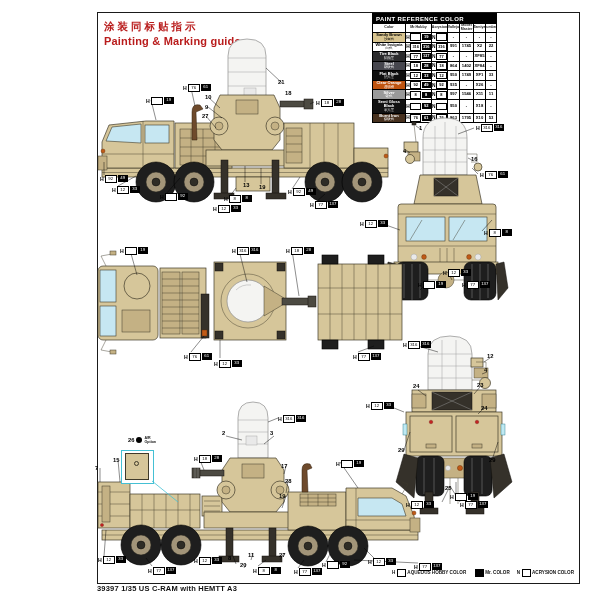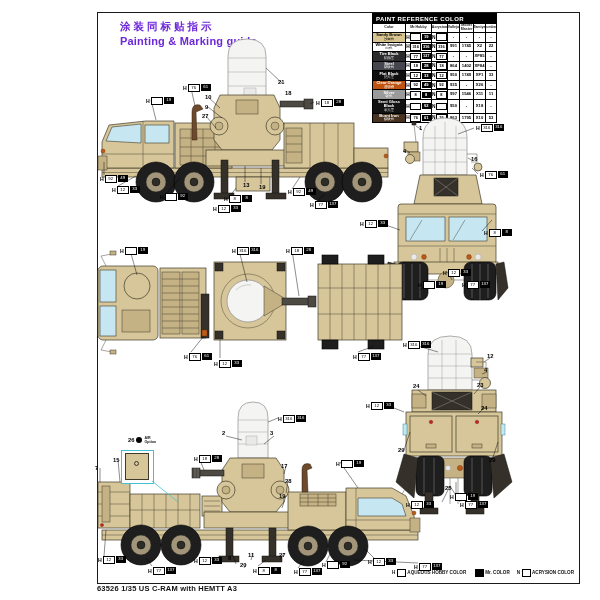--- a/index.html
+++ b/index.html
@@ -1,21 +1,21 @@
 <!DOCTYPE html>
 <html style="--tan: #d6c69a; --tan2: #c4b184; --ink: #3f3a2a; --dome: #f4f4f2; --glass: #c6e7f2; --orange: #c05a17; --teal: #44c0d4;"><head>
 <meta charset="utf-8">
 <style>
   html,body{margin:0;padding:0;}
   body{width:600px;height:600px;position:relative;background:#ffffff;
        font-family:"Liberation Sans",sans-serif;overflow:hidden;}
   .abs{position:absolute;}
   #frame{left:97px;top:12px;width:481px;height:570px;border:1px solid #1a1a1a;}
   
-  #title-block{left:120px;top:20px;color:#6d28d9;}
+  #title-block{left:104px;top:20px;color:#b91c1c;}
   #title-zh{font-size:10.5px;font-weight:bold;letter-spacing:3px;}
   #title-en{font-size:11px;font-weight:bold;margin-top:1px;letter-spacing:0.2px;}
   
   #paint-table{left:372px;top:13px;width:123px;border:1px solid #000;background:#fff;font-weight:bold;}
   #pt-title{background:#000;color:#fff;font-size:6px;font-weight:bold;padding:1.5px 3px;letter-spacing:0.4px;}
   .pt-row{display:grid;grid-template-columns:33px 26px 16px 12px 14px 12px 10px;}
   .pt-cell{border-top:0.5px solid #000;border-right:0.5px solid #000;display:flex;align-items:center;
            justify-content:center;text-align:center;font-size:4.2px;line-height:1.1;min-height:8.6px;
            flex-direction:column;overflow:hidden;}
   .pt-cell:last-child{border-right:none;}
@@ -1043,13 +1043,13 @@
       <span>Mr. COLOR</span>
     </span>
 
     <span class="lg-item">
       <span>N</span>
       <span class="lg-box" style="background: rgb(255, 255, 255);"></span>
       <span>ACRYSION COLOR</span>
     </span>
   </div>
 
-<div class="abs" id="footer-code">63526 1/35 US C-RAM with HEMTT A3</div>
+<div class="abs" id="footer-code">39397 1/35 US C-RAM with HEMTT A3</div>
 
 </body></html>

